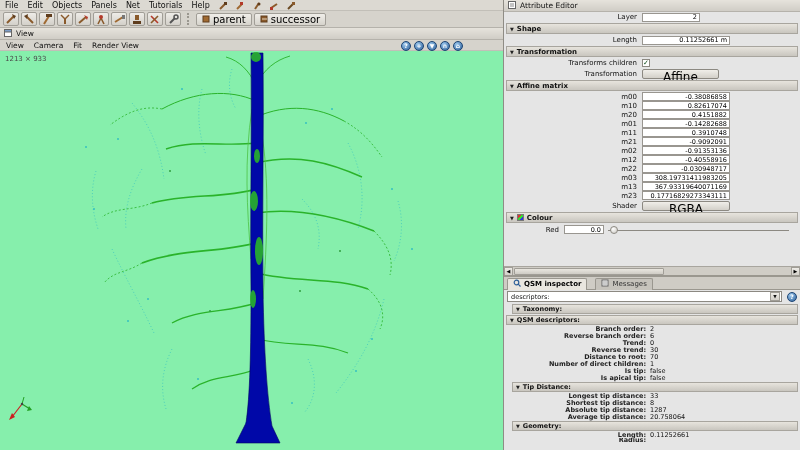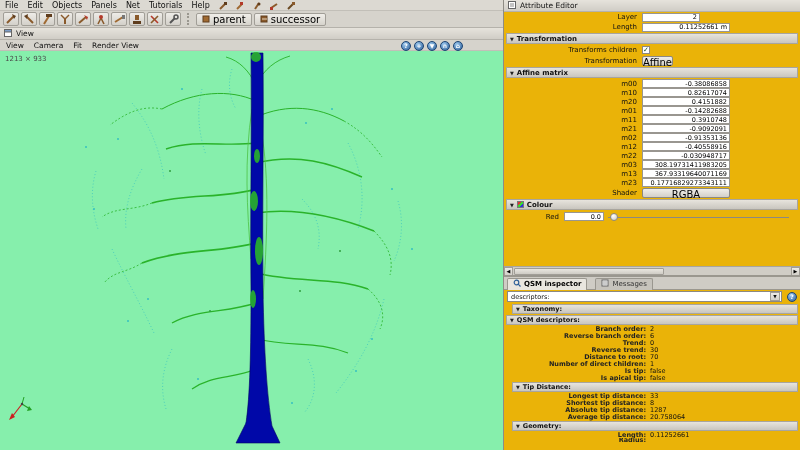--- a/index.html
+++ b/index.html
@@ -19,33 +19,33 @@
 .viewport-panel{flex:1;display:flex;flex-direction:column;background:#d6d3cc}
 .panel-title{height:12px;display:flex;align-items:center;gap:4px;padding:0 4px;background:linear-gradient(#e6e3dc,#d0cdc6);border-bottom:1px solid #b5b2ab;font-size:7.5px}
 .vp-menu{height:11px;display:flex;align-items:center;gap:10px;padding:0 6px;font-size:7.5px;border-bottom:1px solid #c2bfb8;position:relative}
 .vp-buttons{position:absolute;right:40px;top:0;height:11px;display:flex;align-items:center;gap:3px}
 .blue-btn{width:10px;height:10px;border-radius:50%;background:radial-gradient(circle at 35% 30%,#9cc8ee,#2d5f98);border:1px solid #1c4474;color:#fff;font-size:6px;line-height:8px;text-align:center;padding:0;font-weight:bold}
 .canvas{flex:1;position:relative;background:#86efac;overflow:hidden}
 .size-label{position:absolute;left:5px;top:4px;color:#4a4a4a;font-size:7px}
 .tree-svg{position:absolute;left:0;top:0}
 .gizmo{position:absolute;left:6px;bottom:28px}
 
-.right-col{flex:1;display:flex;flex-direction:column;background:#eab308}
+.right-col{flex:1;display:flex;flex-direction:column;background:#e5e5e5}
 .attr-editor{height:277px;display:flex;flex-direction:column;border-bottom:2px solid #9a978f;overflow:hidden}
 .ae-objrow{height:12px;display:flex;align-items:center;justify-content:space-between;padding:1px 3px;font-size:7px}
 .ae-row{height:10px;display:flex;align-items:center;padding-right:3px}
 .ae-label{width:138px;text-align:right;padding-right:5px;font-size:7px}
 .ae-input{height:9px;border:1px solid #999690;background:#fff;font-size:6.5px;padding:0 2px;font-family:inherit}
 .num{text-align:right}
 .w58{width:58px}.w88{width:88px}
 .sec{height:11px;display:flex;align-items:center;gap:3px;background:linear-gradient(#e7e4dd,#c9c6bf);border:1px solid #a8a59e;margin:1px 2px;padding:0 3px;font-size:7px;font-weight:bold}
 .tri{font-size:5px;color:#222}
 .m{height:9px}
 .cb{width:8px;height:8px;border:1px solid #8c8982;background:#fff;font-size:7px;line-height:7px;text-align:center;color:#14501f}
-.small-btn{height:10px;padding:0 0;background:linear-gradient(#f0eee9,#d3d0c9);border:1px solid #8c8982;border-radius:2px;font-size:10px}
+.small-btn{height:10px;padding:0 20px;background:linear-gradient(#f0eee9,#d3d0c9);border:1px solid #8c8982;border-radius:2px;font-size:12px}
 .swatch{width:7px;height:7px;background:linear-gradient(135deg,#d33 0 33%,#3d3 33% 66%,#33d 66%);border:1px solid #777}
 .slider{flex:1;height:10px;position:relative;margin:0 8px 0 4px}
 .slider-track{position:absolute;left:0;right:0;top:5px;height:1px;background:#8c8982}
 .slider-thumb{position:absolute;left:2px;top:1px;width:8px;height:8px;border-radius:50%;background:radial-gradient(circle at 35% 30%,#fff,#c9c6bf);border:1px solid #8c8982}
 .hscroll{margin-top:auto;height:9px;display:flex;align-items:center;background:#d0cdc6;border-top:1px solid #a8a59e}
 .sbtn{width:9px;height:9px;font-size:5px;line-height:7px;text-align:center;background:linear-gradient(#eeece7,#d3d0c9);border:1px solid #a19e97;padding:0}
 .sthumb{height:7px;width:150px;margin:0 1px;background:linear-gradient(#e9e6df,#cfccc5);border:1px solid #a19e97;border-radius:1px}
 .strack{flex:1}
 .inspector{flex:1;display:flex;flex-direction:column;overflow:hidden}
 .tabbar{height:13px;display:flex;align-items:center;gap:8px;padding:1px 3px 0;background:#cfccc5;border-bottom:1px solid #9a978f}
@@ -310,20 +310,24 @@
               <line x1="2" y1="3" x2="6" y2="3" stroke="#888"></line>
               <line x1="2" y1="5" x2="6" y2="5" stroke="#888"></line>
             </svg></span>
         <span>Attribute Editor</span>
       </div>
       <div class="ae-row">
         <span class="ae-label">Layer</span>
         <input class="ae-input num w58" value="2" style="">
       </div>
 
+      <div class="sec">
+        <span class="tri">▼</span>
+        <span>Shape</span>
+      </div>
       <div class="ae-row">
         <span class="ae-label">Length</span>
         <input class="ae-input num w88" value="0.11252661 m" style="">
       </div>
 
       <div class="sec">
         <span class="tri">▼</span>
         <span>Transformation</span>
       </div>
       <div class="ae-row">

